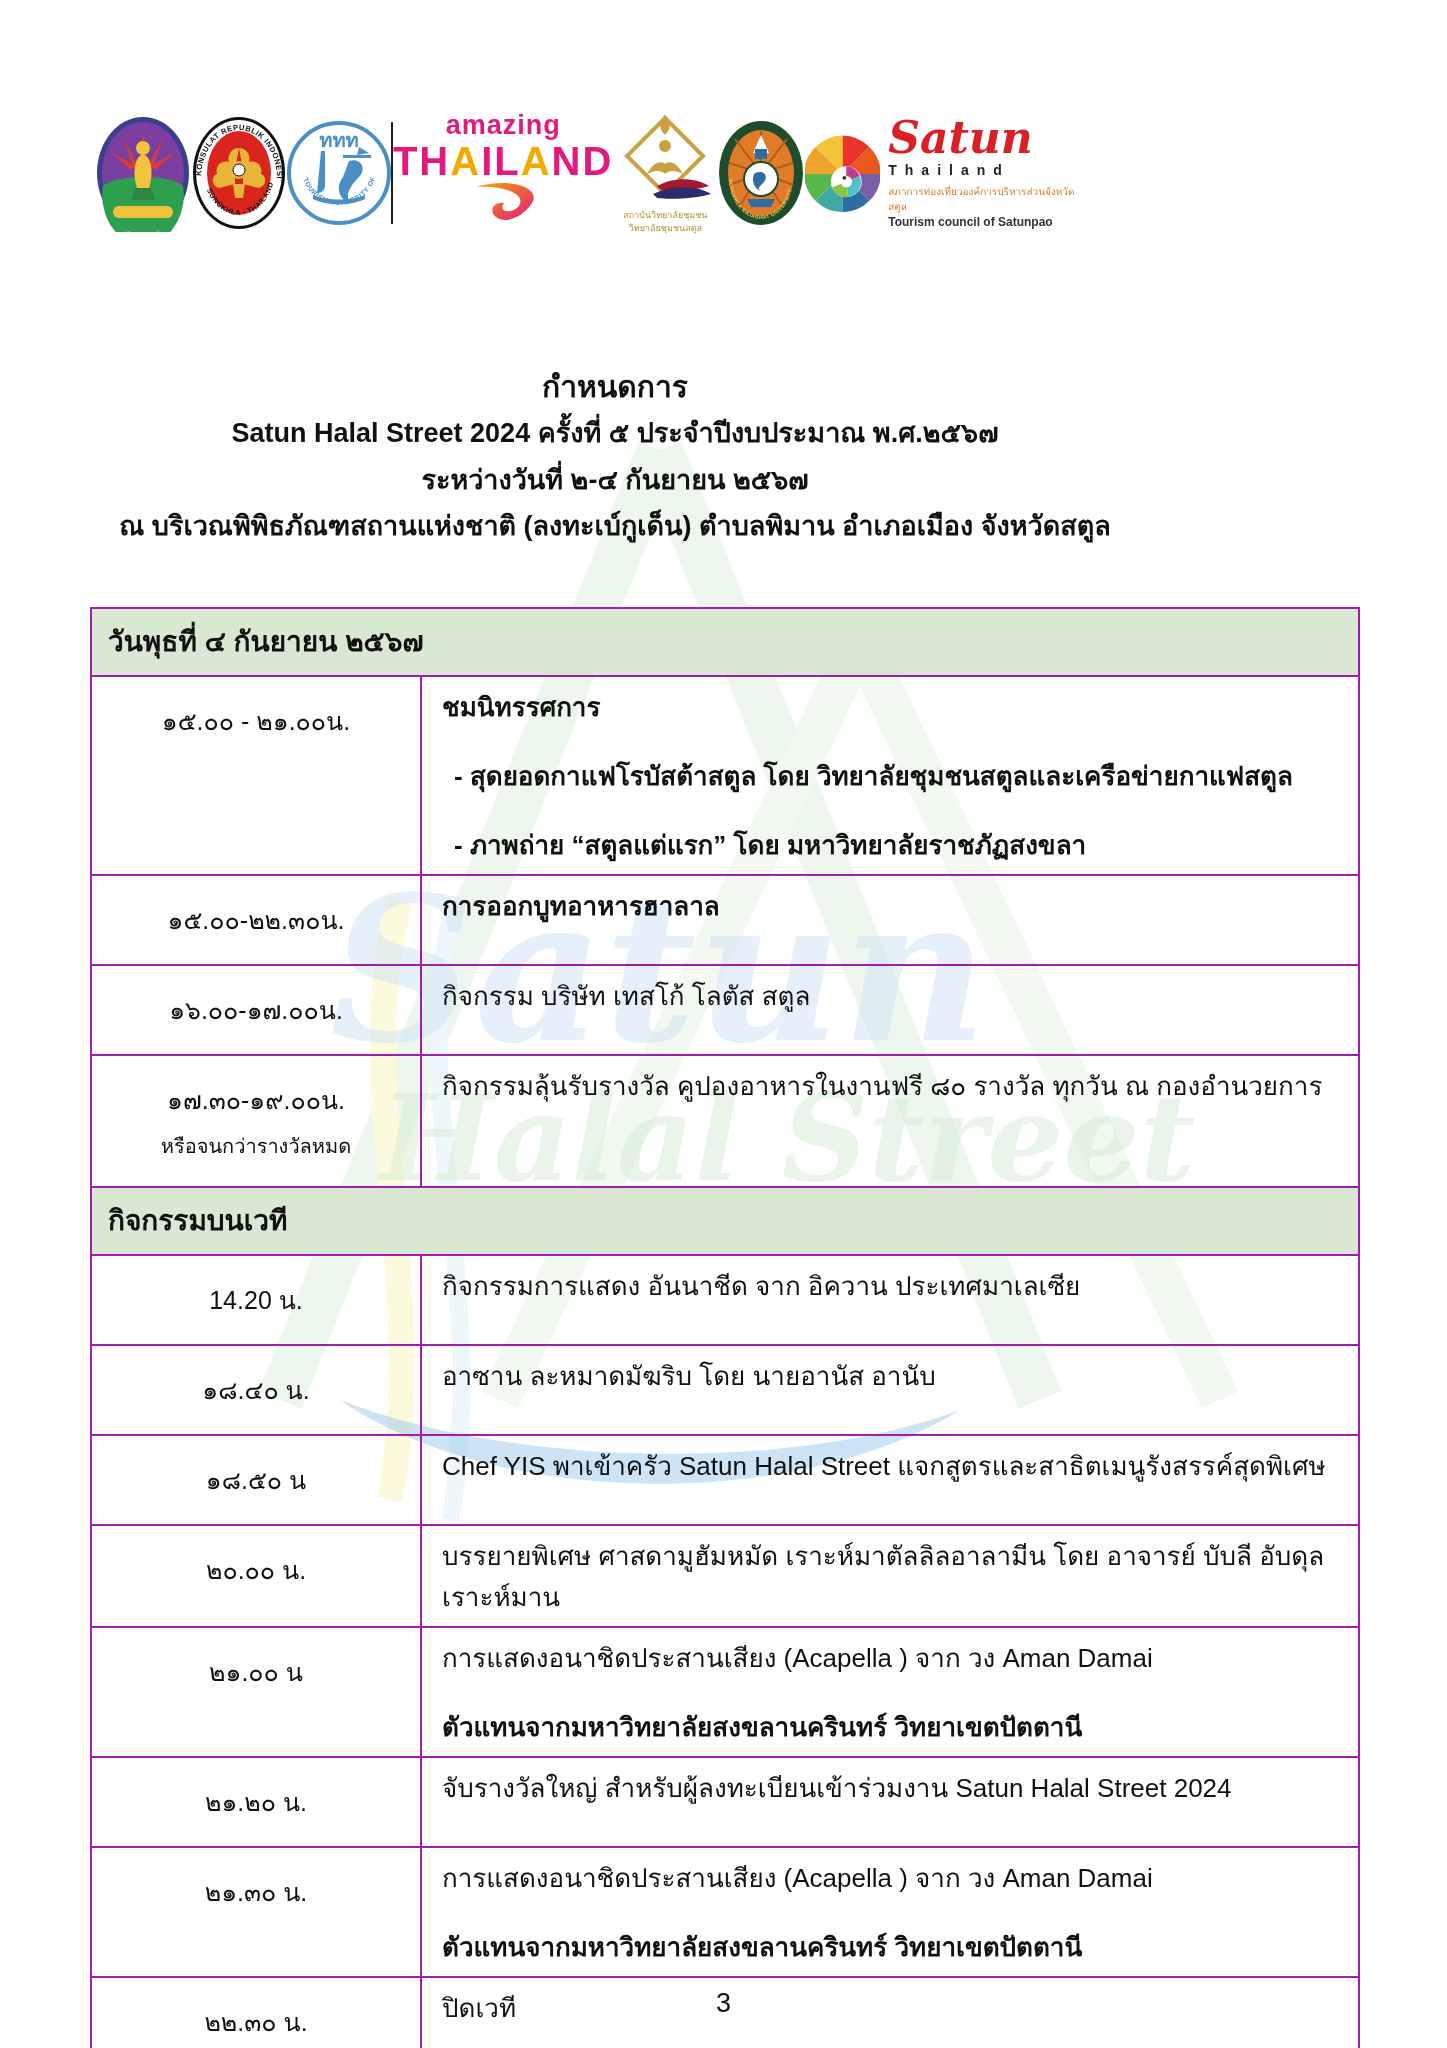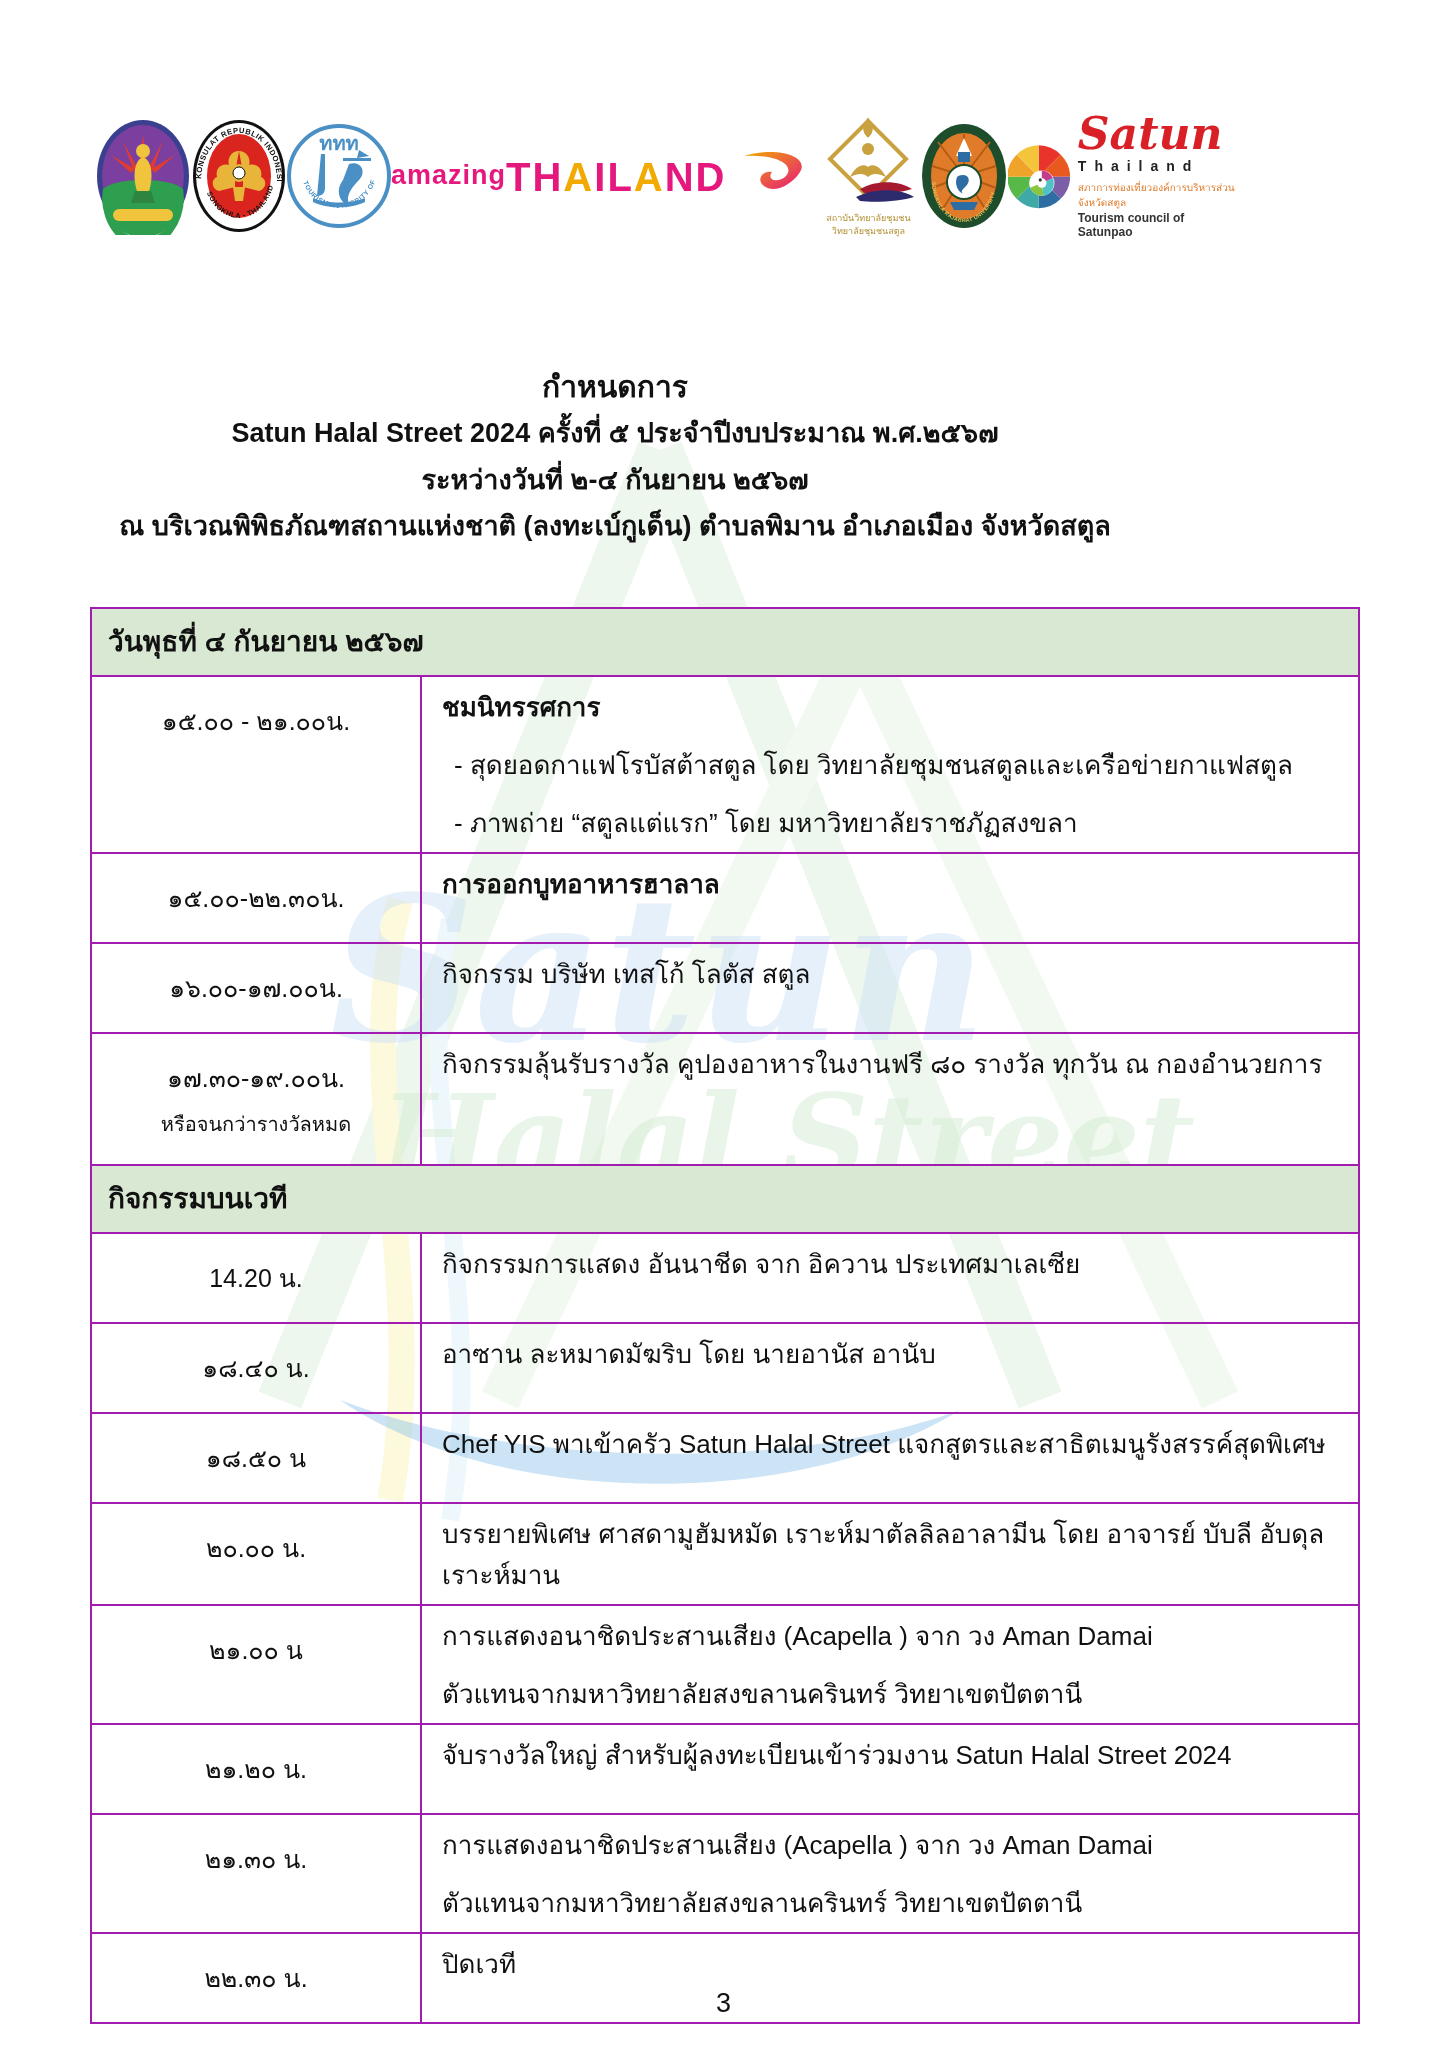--- a/index.html
+++ b/index.html
@@ -8,21 +8,21 @@
     font-family:"Liberation Sans","DejaVu Sans",sans-serif;color:#111;
     overflow:hidden;
   }
   
   .watermark{position:absolute;top:380px;left:100px;width:1280px;height:1180px;z-index:0;}
   
   .logos-row{position:absolute;top:112px;left:95px;width:990px;z-index:2;
     display:flex;align-items:center;justify-content:space-between;}
   .logo{display:flex;flex-direction:column;align-items:center;}
   .logo-divider{width:2px;height:102px;background:#222;}
-  .amazing{display:flex;flex-direction:row;align-items:center;line-height:1;}
+  .amazing{display:flex;flex-direction:column;align-items:center;line-height:1;}
   .amz-line1{color:#e5197d;font-size:27px;font-weight:600;letter-spacing:1px;}
   .amz-line2{color:#e5197d;font-size:40px;font-weight:700;letter-spacing:2px;margin-top:2px;}
   .amz-line2 .amz-a{color:#f2a900;}
   .satun-wordmark{display:flex;flex-direction:column;align-items:flex-start;margin-left:8px;}
   .satun-title{font-family:"DejaVu Serif","Liberation Serif",serif;font-style:italic;font-weight:700;
     color:#d92027;font-size:44px;line-height:1;}
   .satun-sub{color:#222;font-size:14px;letter-spacing:8px;font-weight:700;margin-top:2px;}
   .satun-cap1{color:#e07b2a;font-size:10px;margin-top:6px;}
   .satun-cap2{color:#333;font-size:12px;font-weight:700;margin-top:1px;}
   .cc-caption{color:#b08d2f;font-size:9px;margin-top:2px;text-align:center;line-height:1.2;}
@@ -31,21 +31,21 @@
   .title-main{font-size:30px;font-weight:700;line-height:1;}
   .title-sub{font-size:27px;font-weight:700;margin-top:17px;line-height:1.1;}
   
   .schedule{position:absolute;top:607px;left:90px;width:1270px;z-index:2;}
   table{border-collapse:collapse;width:100%;table-layout:fixed;background:transparent;}
   td{border:2px solid #a21caf;vertical-align:top;}
   td.sec{background:#d9e8d2;font-weight:700;font-size:28px;padding:10px 16px 12px;}
   td.time{width:330px;text-align:center;font-size:25px;padding:24px 6px;}
   td.time .note{font-size:20px;margin-top:10px;}
   td.desc{font-size:26px;padding:9px 20px;}
-  .dline + .dline{margin-top:17px;}
+  .dline + .dline{margin-top:28px;font-weight:bold;}
   .dline.ind{padding-left:12px;}
   .dline.b{font-weight:700;}
   
   .page-number{position:absolute;top:1988px;left:0;width:1447px;text-align:center;
     font-size:27px;color:#111;z-index:2;}
   svg text{user-select:none;}
 </style>
 </head>
 <body>
 

